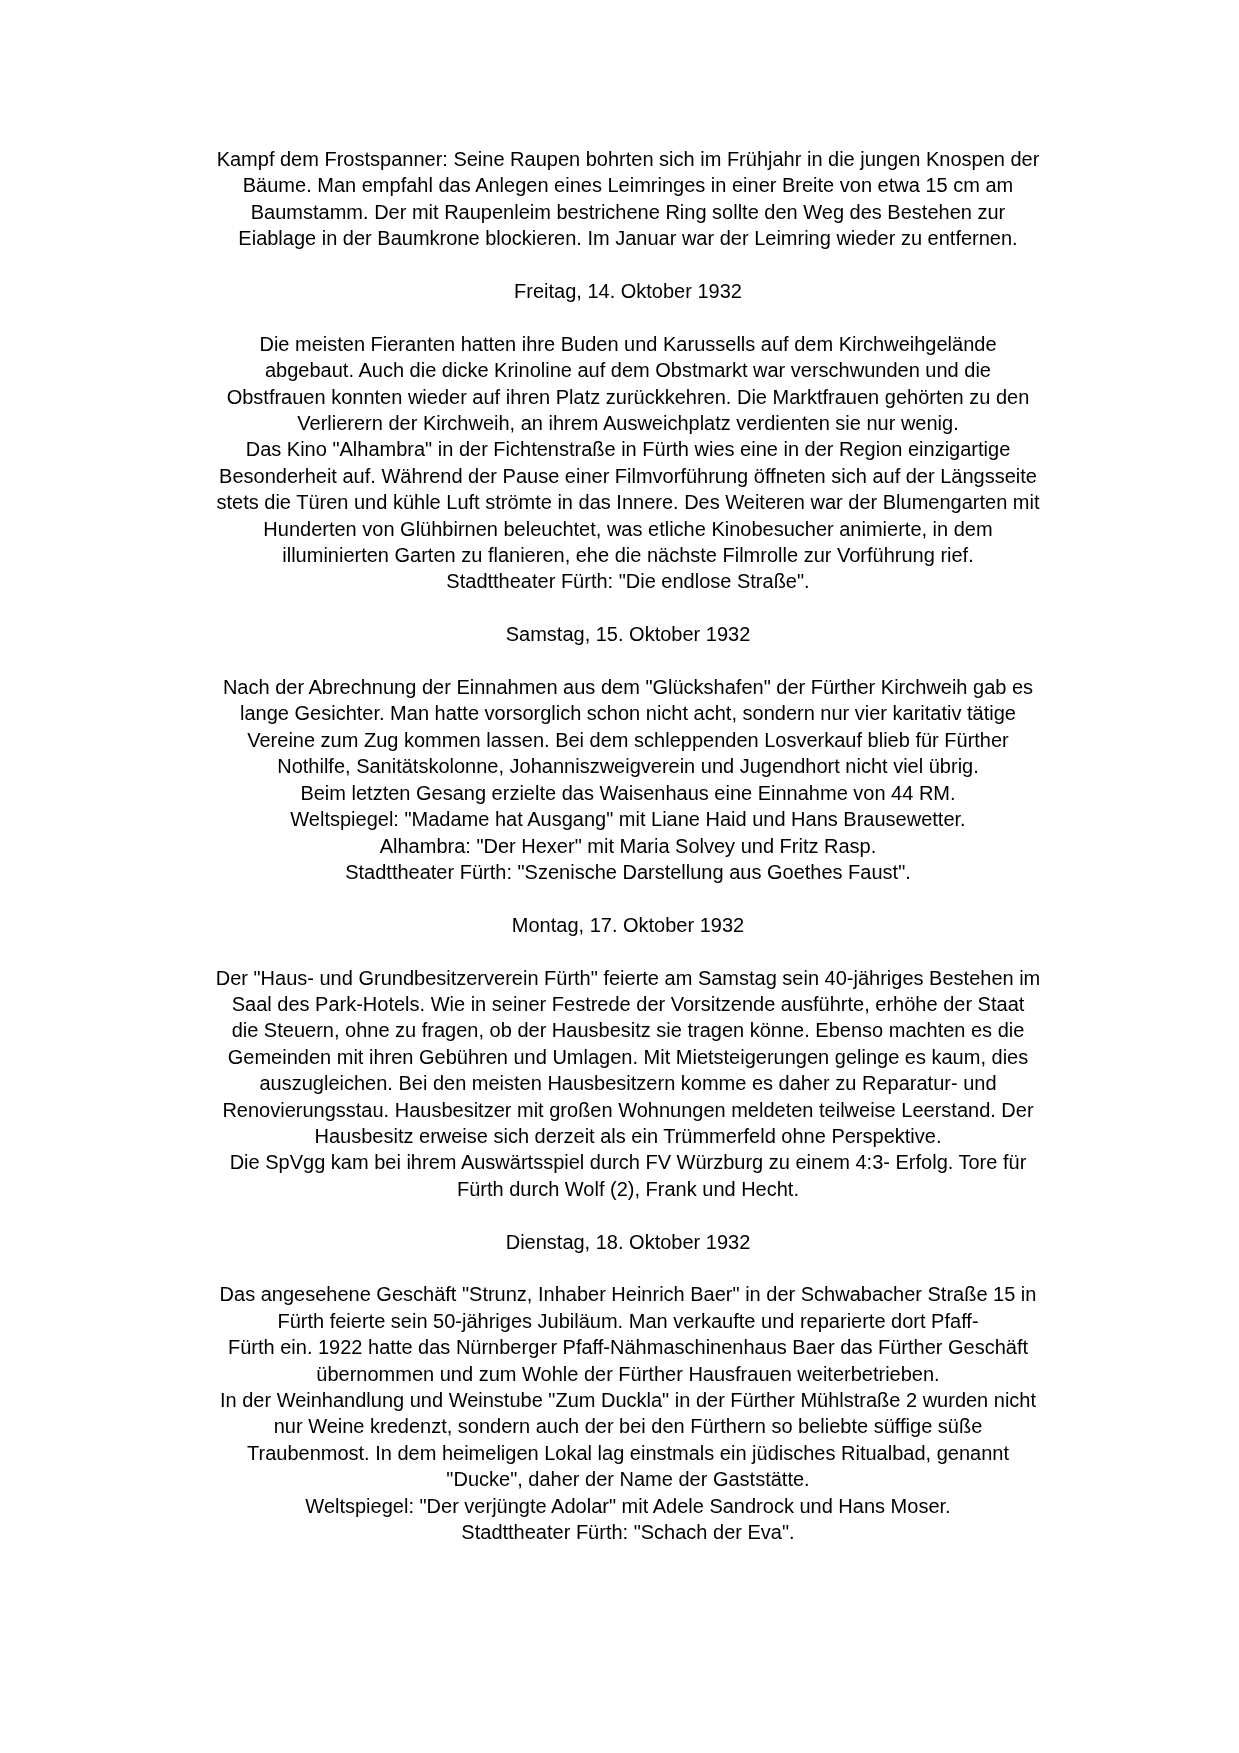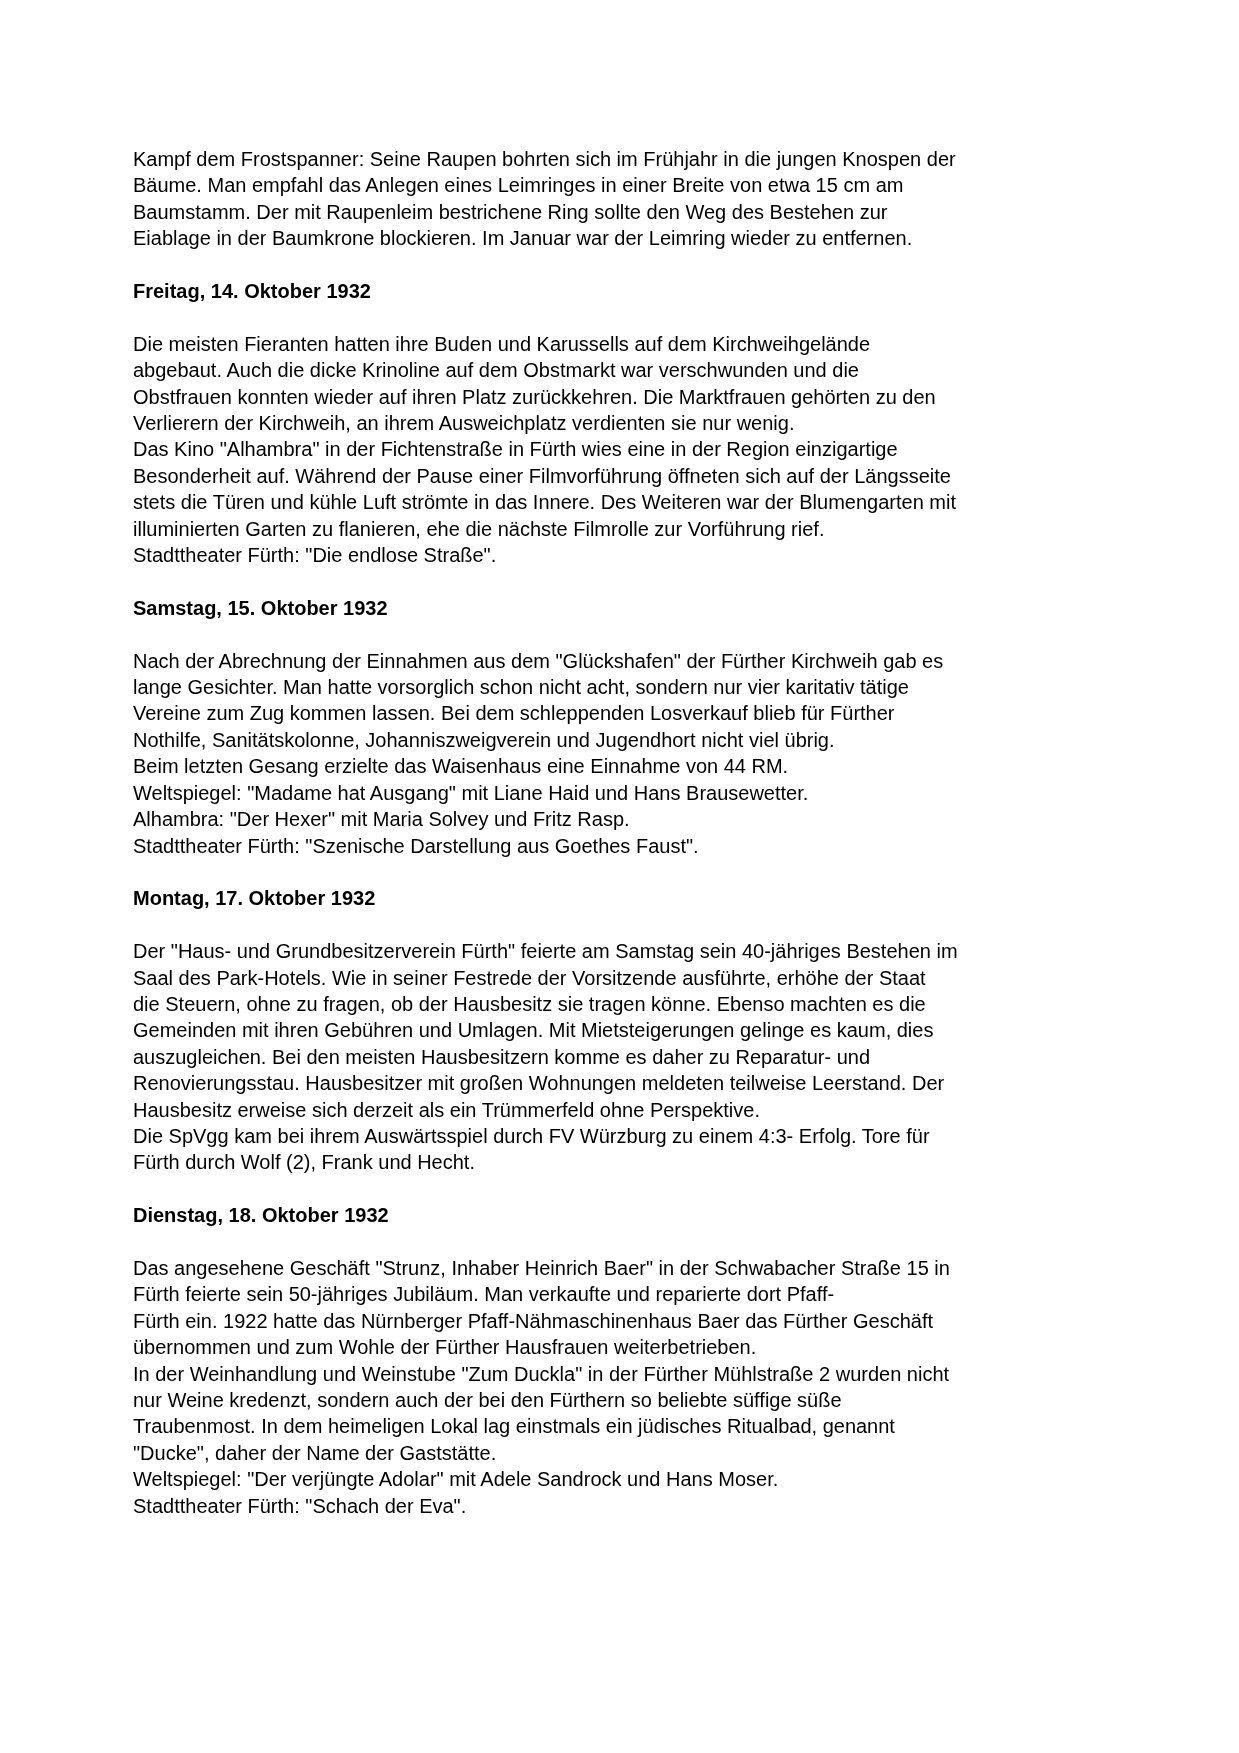--- a/index.html
+++ b/index.html
@@ -16,26 +16,27 @@
   }
   .content {
     position: absolute;
     left: 133px;
     top: 146px;
     width: 990px;
     font-family: "Liberation Sans", sans-serif;
     font-size: 20px;
     line-height: 26.4px;
     color: #000000;
+    text-align: center;
   }
   .paragraph, .heading {
     margin: 0 0 26.4px 0;
   }
   .heading {
-    font-weight: bold;
+    font-weight: normal;
   }
   .line {
     white-space: pre;
   }
 </style>
 </head>
 <body>
 
 <div class="page">
   <div class="content" id="content">
@@ -47,20 +48,21 @@
       </div>
       <div class="heading">Freitag, 14. Oktober 1932</div>
       <div class="paragraph">
         <div class="line">Die meisten Fieranten hatten ihre Buden und Karussells auf dem Kirchweihgelände</div>
         <div class="line">abgebaut. Auch die dicke Krinoline auf dem Obstmarkt war verschwunden und die</div>
         <div class="line">Obstfrauen konnten wieder auf ihren Platz zurückkehren. Die Marktfrauen gehörten zu den</div>
         <div class="line">Verlierern der Kirchweih, an ihrem Ausweichplatz verdienten sie nur wenig.</div>
         <div class="line">Das Kino "Alhambra" in der Fichtenstraße in Fürth wies eine in der Region einzigartige</div>
         <div class="line">Besonderheit auf. Während der Pause einer Filmvorführung öffneten sich auf der Längsseite</div>
         <div class="line">stets die Türen und kühle Luft strömte in das Innere. Des Weiteren war der Blumengarten mit</div>
+        <div class="line">Hunderten von Glühbirnen beleuchtet, was etliche Kinobesucher animierte, in dem</div>
         <div class="line">illuminierten Garten zu flanieren, ehe die nächste Filmrolle zur Vorführung rief.</div>
         <div class="line">Stadttheater Fürth: "Die endlose Straße".</div>
       </div>
       <div class="heading">Samstag, 15. Oktober 1932</div>
       <div class="paragraph">
         <div class="line">Nach der Abrechnung der Einnahmen aus dem "Glückshafen" der Fürther Kirchweih gab es</div>
         <div class="line">lange Gesichter. Man hatte vorsorglich schon nicht acht, sondern nur vier karitativ tätige</div>
         <div class="line">Vereine zum Zug kommen lassen. Bei dem schleppenden Losverkauf blieb für Fürther</div>
         <div class="line">Nothilfe, Sanitätskolonne, Johanniszweigverein und Jugendhort nicht viel übrig.</div>
         <div class="line">Beim letzten Gesang erzielte das Waisenhaus eine Einnahme von 44 RM.</div>

